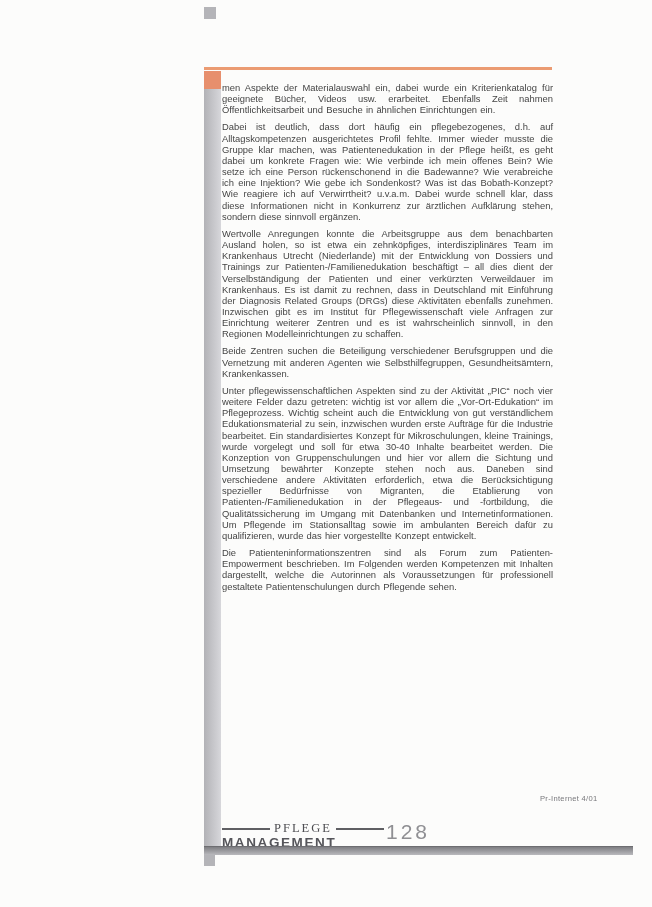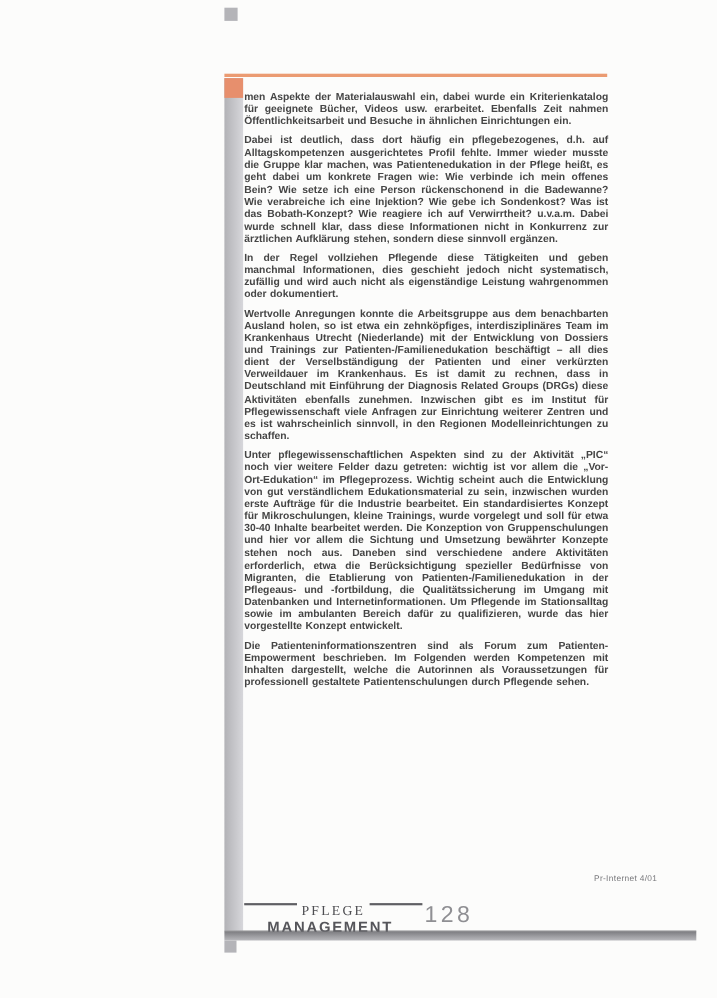--- a/index.html
+++ b/index.html
@@ -46,49 +46,48 @@
   .body-col{
     position:absolute;left:222px;top:82px;width:331px;
     color:#454545;
   }
   .body-col p{
     margin:0 0 6px 0;
     font-size:9.4px;line-height:11.15px;
     text-align:justify;
     word-spacing:.6px;
     hyphens:auto;
-    font-weight:bold;
   }
   h2.section-heading{
     margin:4px 0 6px 0;
     font-size:13px;line-height:15.5px;
     font-weight:bold;
     color:#db5228;
     letter-spacing:.2px;
   }
   h2.section-heading .byline{
     font-weight:normal;
     margin-left:4px;
   }
 
   
   .logo{
     position:absolute;left:222px;top:821px;width:162px;
     border-bottom:2px solid #5f5f63;
     padding-bottom:1px;
   }
-  .logo-row1{display:flex;align-items:flex-start;gap:4px;}
+  .logo-row1{display:flex;align-items:center;gap:4px;}
   .logo-row1 .rule{flex:1;height:2px;background:#5f5f63;}
   .logo-pflege{
     font-family:"Liberation Serif", serif;
     font-size:12.5px;letter-spacing:2px;color:#4e4e52;
   }
   .logo-management{
     font-size:13.5px;font-weight:bold;letter-spacing:1.6px;
-    color:#55555a;line-height:13px;margin-left:21px;
+    color:#55555a;line-height:13px;
   }
   .page-number{
     position:absolute;left:386px;top:820px;
     font-size:21px;font-weight:normal;letter-spacing:3px;
     color:#8f8f93;
   }
   .issue-label{
     position:absolute;left:540px;top:794px;
     font-size:7.6px;color:#77777b;letter-spacing:.3px;
   }
@@ -106,22 +105,22 @@
   <div class="corner-square-top"></div>
   <div class="side-strip"></div>
   <div class="strip-cap"></div>
   <div class="corner-square-bottom"></div>
 
   <div class="header-rule"></div>
 
   <div class="body-col">
     <p>men Aspekte der Materialauswahl ein, dabei wurde ein Kriterienkatalog für geeignete Bücher, Videos usw. erarbeitet. Ebenfalls Zeit nahmen Öffentlichkeitsarbeit und Besuche in ähnlichen Einrichtungen ein.</p>
     <p>Dabei ist deutlich, dass dort häufig ein pflegebezogenes, d.h. auf Alltagskompetenzen ausgerichtetes Profil fehlte. Immer wieder musste die Gruppe klar machen, was Patientenedukation in der Pflege heißt, es geht dabei um konkrete Fragen wie: Wie verbinde ich mein offenes Bein? Wie setze ich eine Person rückenschonend in die Badewanne? Wie verabreiche ich eine Injektion? Wie gebe ich Sondenkost? Was ist das Bobath-Konzept? Wie reagiere ich auf Verwirrtheit? u.v.a.m. Dabei wurde schnell klar, dass diese Informationen nicht in Konkurrenz zur ärztlichen Aufklärung stehen, sondern diese sinnvoll ergänzen.</p>
-    <p>In der Regel vollziehen Pflegende diese Tätigkeiten und geben manchmal Informationen, dies geschieht jedoch nicht systematisch, zufällig und wird auch nicht als eigenständige Leistung wahrgenommen oder dokumentiert.</p>
     <p>Wertvolle Anregungen konnte die Arbeitsgruppe aus dem benachbarten Ausland holen, so ist etwa ein zehnköpfiges, interdisziplinäres Team im Krankenhaus Utrecht (Niederlande) mit der Entwicklung von Dossiers und Trainings zur Patienten-/Familienedukation beschäftigt – all dies dient der Verselbständigung der Patienten und einer verkürzten Verweildauer im Krankenhaus. Es ist damit zu rechnen, dass in Deutschland mit Einführung der Diagnosis Related Groups (DRGs) diese Aktivitäten ebenfalls zunehmen. Inzwischen gibt es im Institut für Pflegewissenschaft viele Anfragen zur Einrichtung weiterer Zentren und es ist wahrscheinlich sinnvoll, in den Regionen Modelleinrichtungen zu schaffen.</p>
+    <p>Beide Zentren suchen die Beteiligung verschiedener Berufsgruppen und die Vernetzung mit anderen Agenten wie Selbsthilfegruppen, Gesundheitsämtern, Krankenkassen.</p>
     <p>Unter pflegewissenschaftlichen Aspekten sind zu der Aktivität „PIC“ noch vier weitere Felder dazu getreten: wichtig ist vor allem die „Vor-Ort-Edukation“ im Pflegeprozess. Wichtig scheint auch die Entwicklung von gut verständlichem Edukationsmaterial zu sein, inzwischen wurden erste Aufträge für die Industrie bearbeitet. Ein standardisiertes Konzept für Mikroschulungen, kleine Trainings, wurde vorgelegt und soll für etwa 30-40 Inhalte bearbeitet werden. Die Konzeption von Gruppenschulungen und hier vor allem die Sichtung und Umsetzung bewährter Konzepte stehen noch aus. Daneben sind verschiedene andere Aktivitäten erforderlich, etwa die Berücksichtigung spezieller Bedürfnisse von Migranten, die Etablierung von Patienten-/Familienedukation in der Pflegeaus- und -fortbildung, die Qualitätssicherung im Umgang mit Datenbanken und Internetinformationen. Um Pflegende im Stationsalltag sowie im ambulanten Bereich dafür zu qualifizieren, wurde das hier vorgestellte Konzept entwickelt.</p>
 
 
     <p>Die Patienteninformationszentren sind als Forum zum Patienten-Empowerment beschrieben. Im Folgenden werden Kompetenzen mit Inhalten dargestellt, welche die Autorinnen als Voraussetzungen für professionell gestaltete Patientenschulungen durch Pflegende sehen.</p>
   </div>
 
   <div class="logo">
     <div class="logo-row1">
       <span class="rule"></span>
       <span class="logo-pflege">PFLEGE</span>

